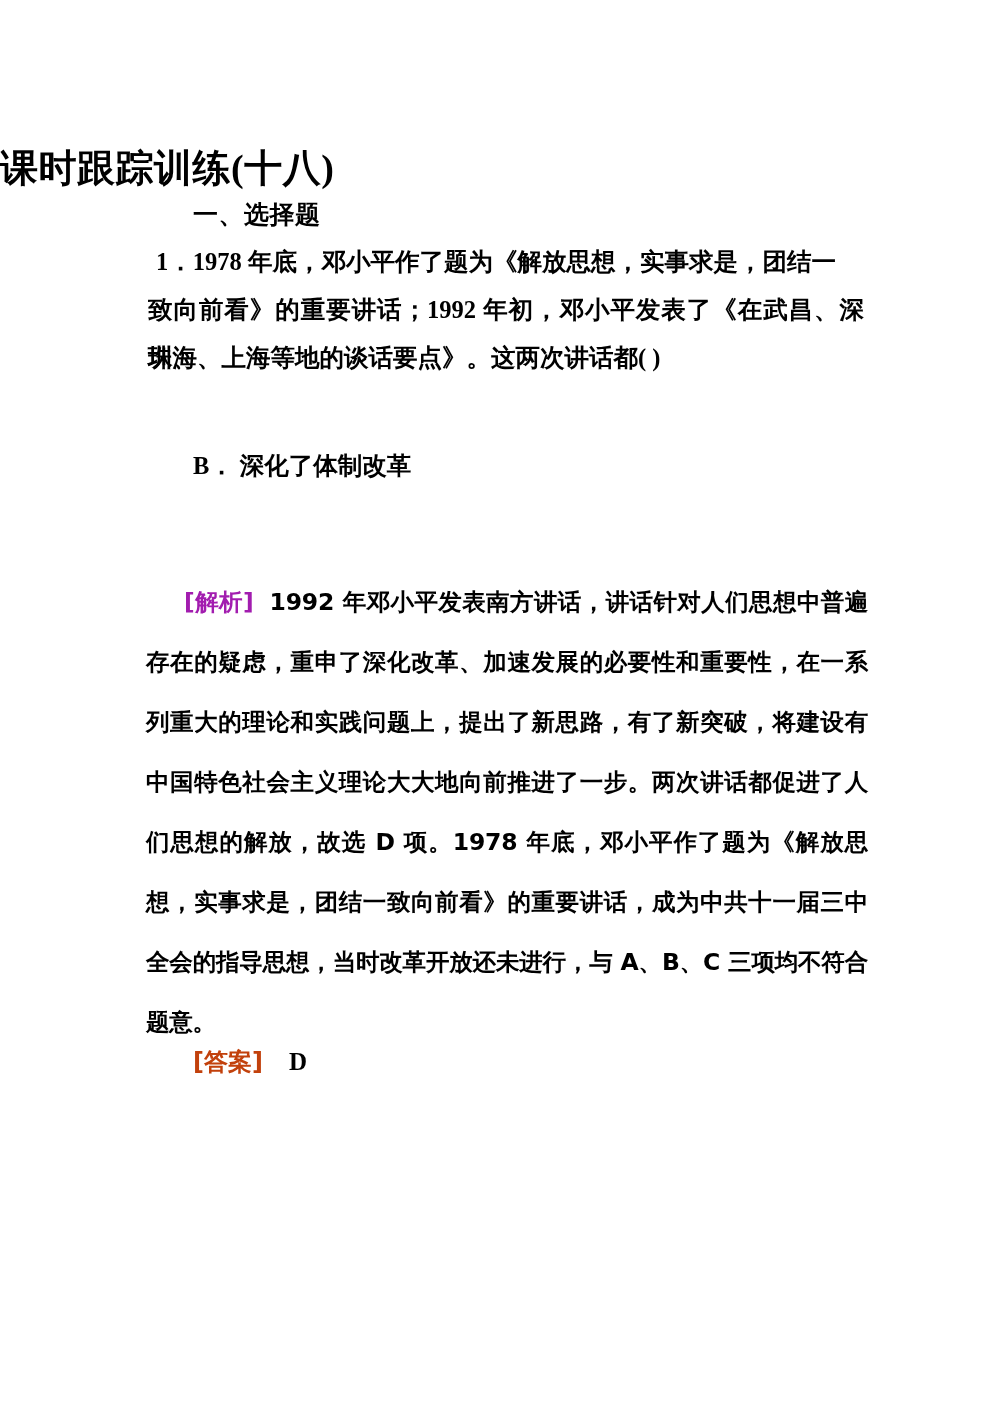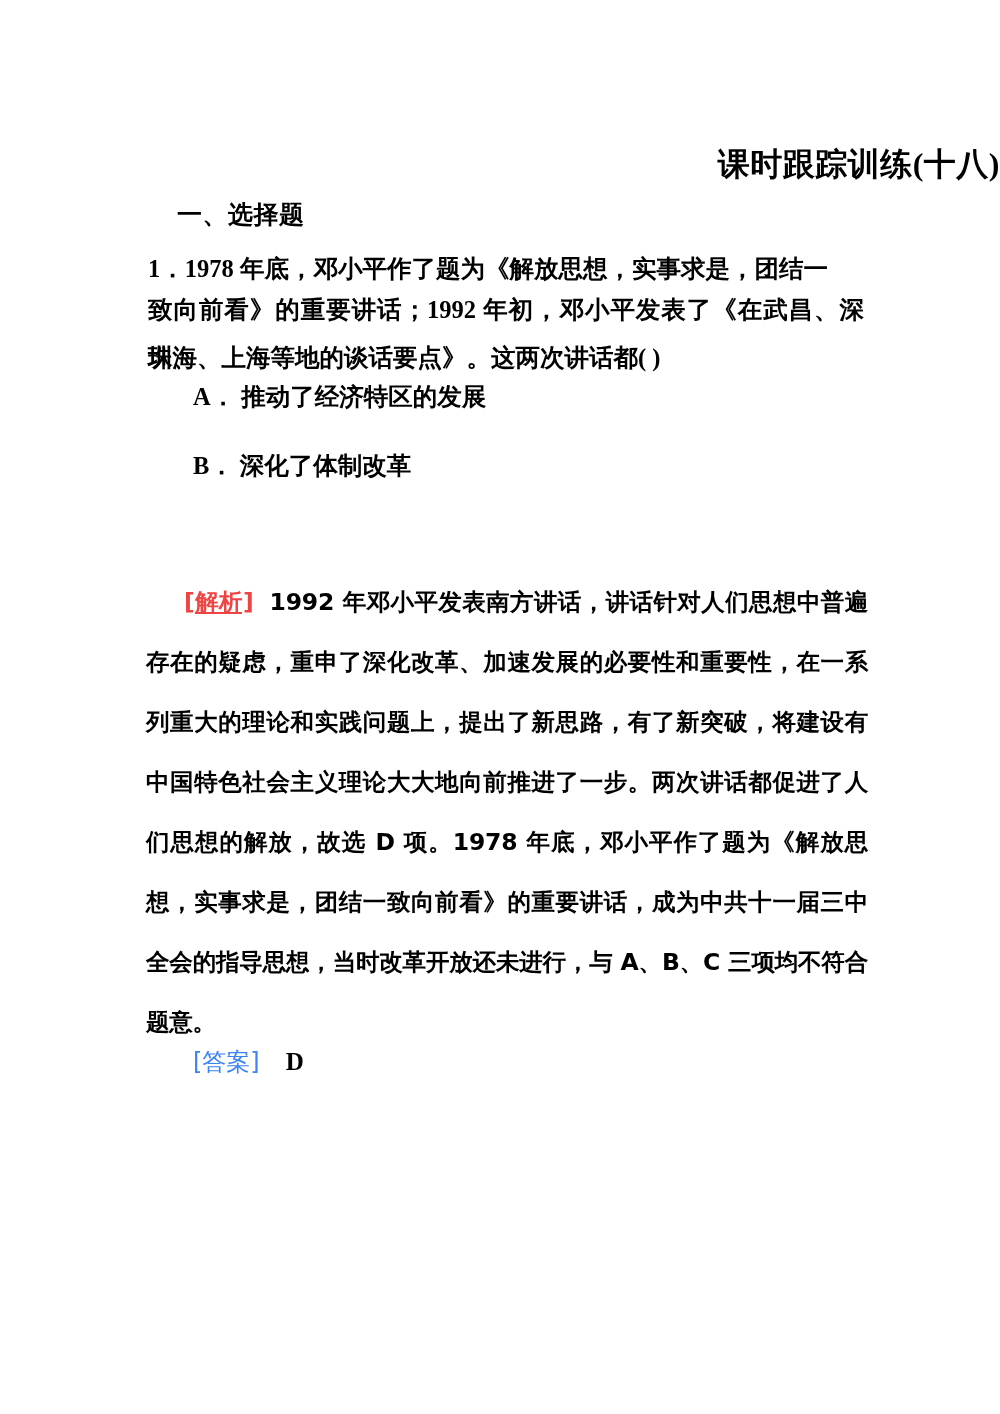--- a/index.html
+++ b/index.html
@@ -21,32 +21,32 @@
     height: 1414px;
     box-sizing: border-box;
   }
 
   
   .doc-title {
     position: absolute;
     top: 143px;
     left: 0;
     width: 1000px;
-    text-align: right;
-    font-size: 32px;
+    text-align: left;
+    font-size: 38px;
     font-weight: 700;
     letter-spacing: 0.5px;
     font-family: "Liberation Serif", "DejaVu Serif", serif;
   }
 
   
   .section-heading {
     position: absolute;
     top: 198px;
-    left: 177px;
+    left: 193px;
     font-size: 25px;
     font-weight: 700;
     font-family: "DejaVu Sans", "Liberation Sans", sans-serif;
     letter-spacing: 0.5px;
   }
 
   
   .q-block {
     position: absolute;
     left: 148px;
@@ -87,43 +87,42 @@
     font-weight: 700;
     text-align: justify;
     text-justify: inter-character;
     letter-spacing: -0.2px;
   }
   .explain .lead-indent {
     display: inline-block;
     width: 38px;
   }
   .label-jiexi {
-    color: #ef4444;
+    color: #a21caf;
     font-weight: 700;
-    text-decoration: underline;
   }
   .explain .gap {
     display: inline-block;
     width: 16px;
   }
 
   
   .answer-line {
     position: absolute;
     left: 193px;
     top: 1045px;
     font-size: 24px;
     line-height: 34px;
     font-family: "DejaVu Sans", "Liberation Sans", sans-serif;
     font-weight: 700;
     white-space: nowrap;
   }
   .label-daan {
-    color: #3b82f6;
-    font-weight: 400;
+    color: #c2410c;
+    font-weight: 700;
     text-align: right;
   }
   .answer-value {
     color: #000000;
     font-family: "Liberation Serif", "DejaVu Serif", serif;
     font-weight: 700;
     margin-left: 26px;
     font-size: 25px;
   }
 
@@ -144,27 +143,24 @@
 </style>
 </head>
 <body>
 
 <div class="page">
 
   <div class="doc-title">课时跟踪训练(十八)</div>
 
   <div class="section-heading">一、选择题</div>
 
-  <div class="q-block" style="top:245px;">1．1978 年底，邓小平作了题为《解放思想，实事求是，团结一</div>
+  <div class="q-block" style="top:238px;margin-left:8px;">1．1978 年底，邓小平作了题为《解放思想，实事求是，团结一</div>
   <div class="q-block" style="top:286px;">致向前看》的重要讲话；1992 年初，邓小平发表了《在武昌、深圳、</div>
   <div class="q-block" style="top:334px;">珠海、上海等地的谈话要点》。这两次讲话都(        )</div>
 
-  <div class="opt-line" style="top:382px;">
-    <span class="opt-key">A．</span><span class="opt-txt">推动了经济特区的发展</span>
-  </div>
   <div class="opt-line" style="top:451px;font-family:Liberation Serif, serif;">
     <span class="opt-key">B．</span><span class="opt-txt">深化了体制改革</span>
   </div>
 
   <div class="explain">
     <span class="lead-indent"></span><span class="label-jiexi">[解析]</span><span class="gap"></span><span>1992 年邓小平发表南方讲话，讲话针对人们思想中普遍存在的疑虑，重申了深化改革、加速发展的必要性和重要性，在一系列重大的理论和实践问题上，提出了新思路，有了新突破，将建设有中国特色社会主义理论大大地向前推进了一步。两次讲话都促进了人们思想的解放，故选 D 项。1978 年底，邓小平作了题为《解放思想，实事求是，团结一致向前看》的重要讲话，成为中共十一届三中全会的指导思想，当时改革开放还未进行，与 A、B、C 三项均不符合题意。</span>
   </div>
 
   <div class="answer-line">
     <span class="label-daan">[答案]</span><span class="answer-value">D</span>

